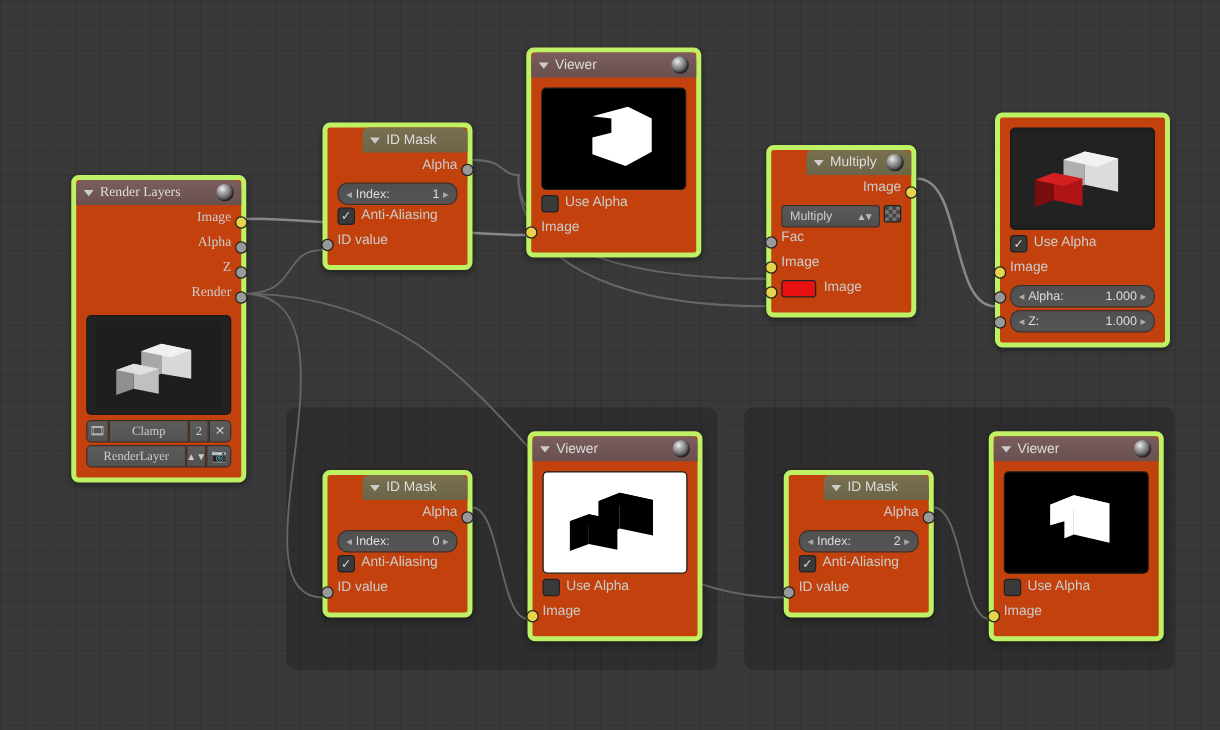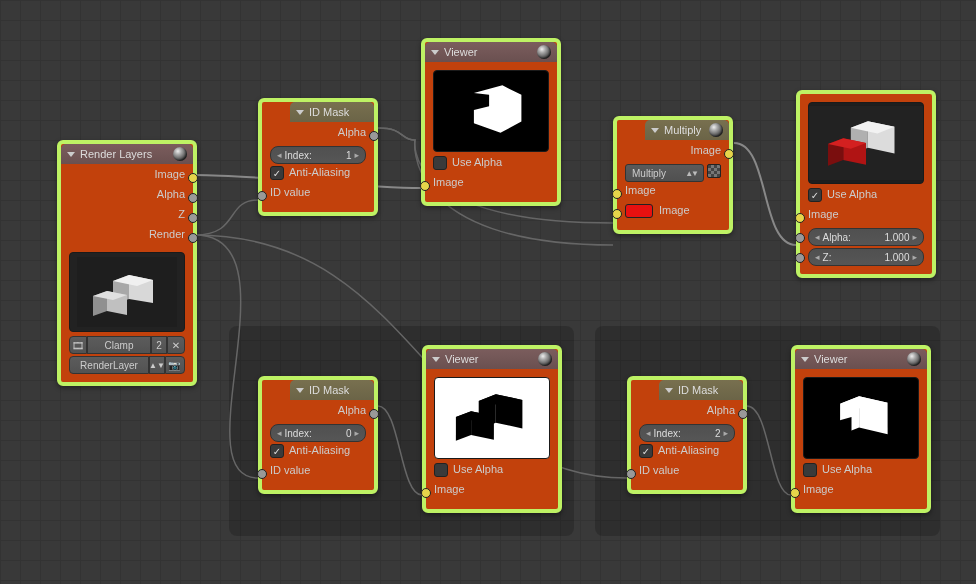--- a/index.html
+++ b/index.html
@@ -124,21 +124,21 @@
   <path d="M 195 235 C 240 235 225 200 258 200" stroke="#666" stroke-width="1.5" fill="none"></path>
   <path d="M 195 235 C 300 235 180 478 258 478" stroke="#666" stroke-width="1.5" fill="none"></path>
   <path d="M 195 235 C 420 235 430 478 627 478" stroke="#666" stroke-width="1.5" fill="none"></path>
   <path d="M 378 128 C 405 128 400 140 415 140 C 415 140 400 245 613 245" stroke="#666" stroke-width="1.5" fill="none"></path>
   <path d="M 378 128 C 405 128 400 140 415 140 C 415 140 400 223 613 223" stroke="#666" stroke-width="1.5" fill="none"></path>
   <path d="M 734 143 C 770 143 760 245 796 245" stroke="#888" stroke-width="2" fill="none"></path>
   <path d="M 378 406 C 400 406 400 495 422 495" stroke="#666" stroke-width="1.5" fill="none"></path>
   <path d="M 747 406 C 770 406 770 495 791 495" stroke="#666" stroke-width="1.5" fill="none"></path>
 </svg>
 
-<div class="node" style="left:57px; top:140px; width:140px;">
+<div class="node" style="left:57px; top:140px; width:140px;font-family:Liberation Serif, serif;">
   <div class="node-header red">
     <div class="tri"></div>
     <span>Render Layers</span>
     <div class="sphere"></div>
   </div>
   <div class="node-body">
     <div class="row out">
         <span>Image</span>
         <div class="socket out yellow"></div>
       </div>
@@ -248,20 +248,24 @@
         <div class="socket out yellow"></div>
       </div>
     <div class="row">
         <div class="dropdown">
           <span>Multiply</span>
           <span class="dbl">▲▼</span>
         </div>
         <div class="checker"></div>
       </div>
     <div class="row">
+        <div class="socket in grey"></div>
+        <span>Fac</span>
+      </div>
+    <div class="row">
         <div class="socket in yellow"></div>
         <span>Image</span>
       </div>
     <div class="row">
         <div class="socket in yellow"></div>
         <div class="color-swatch" style="background:#e81010;"></div>
         <span>Image</span>
       </div>
   </div>
 </div>

